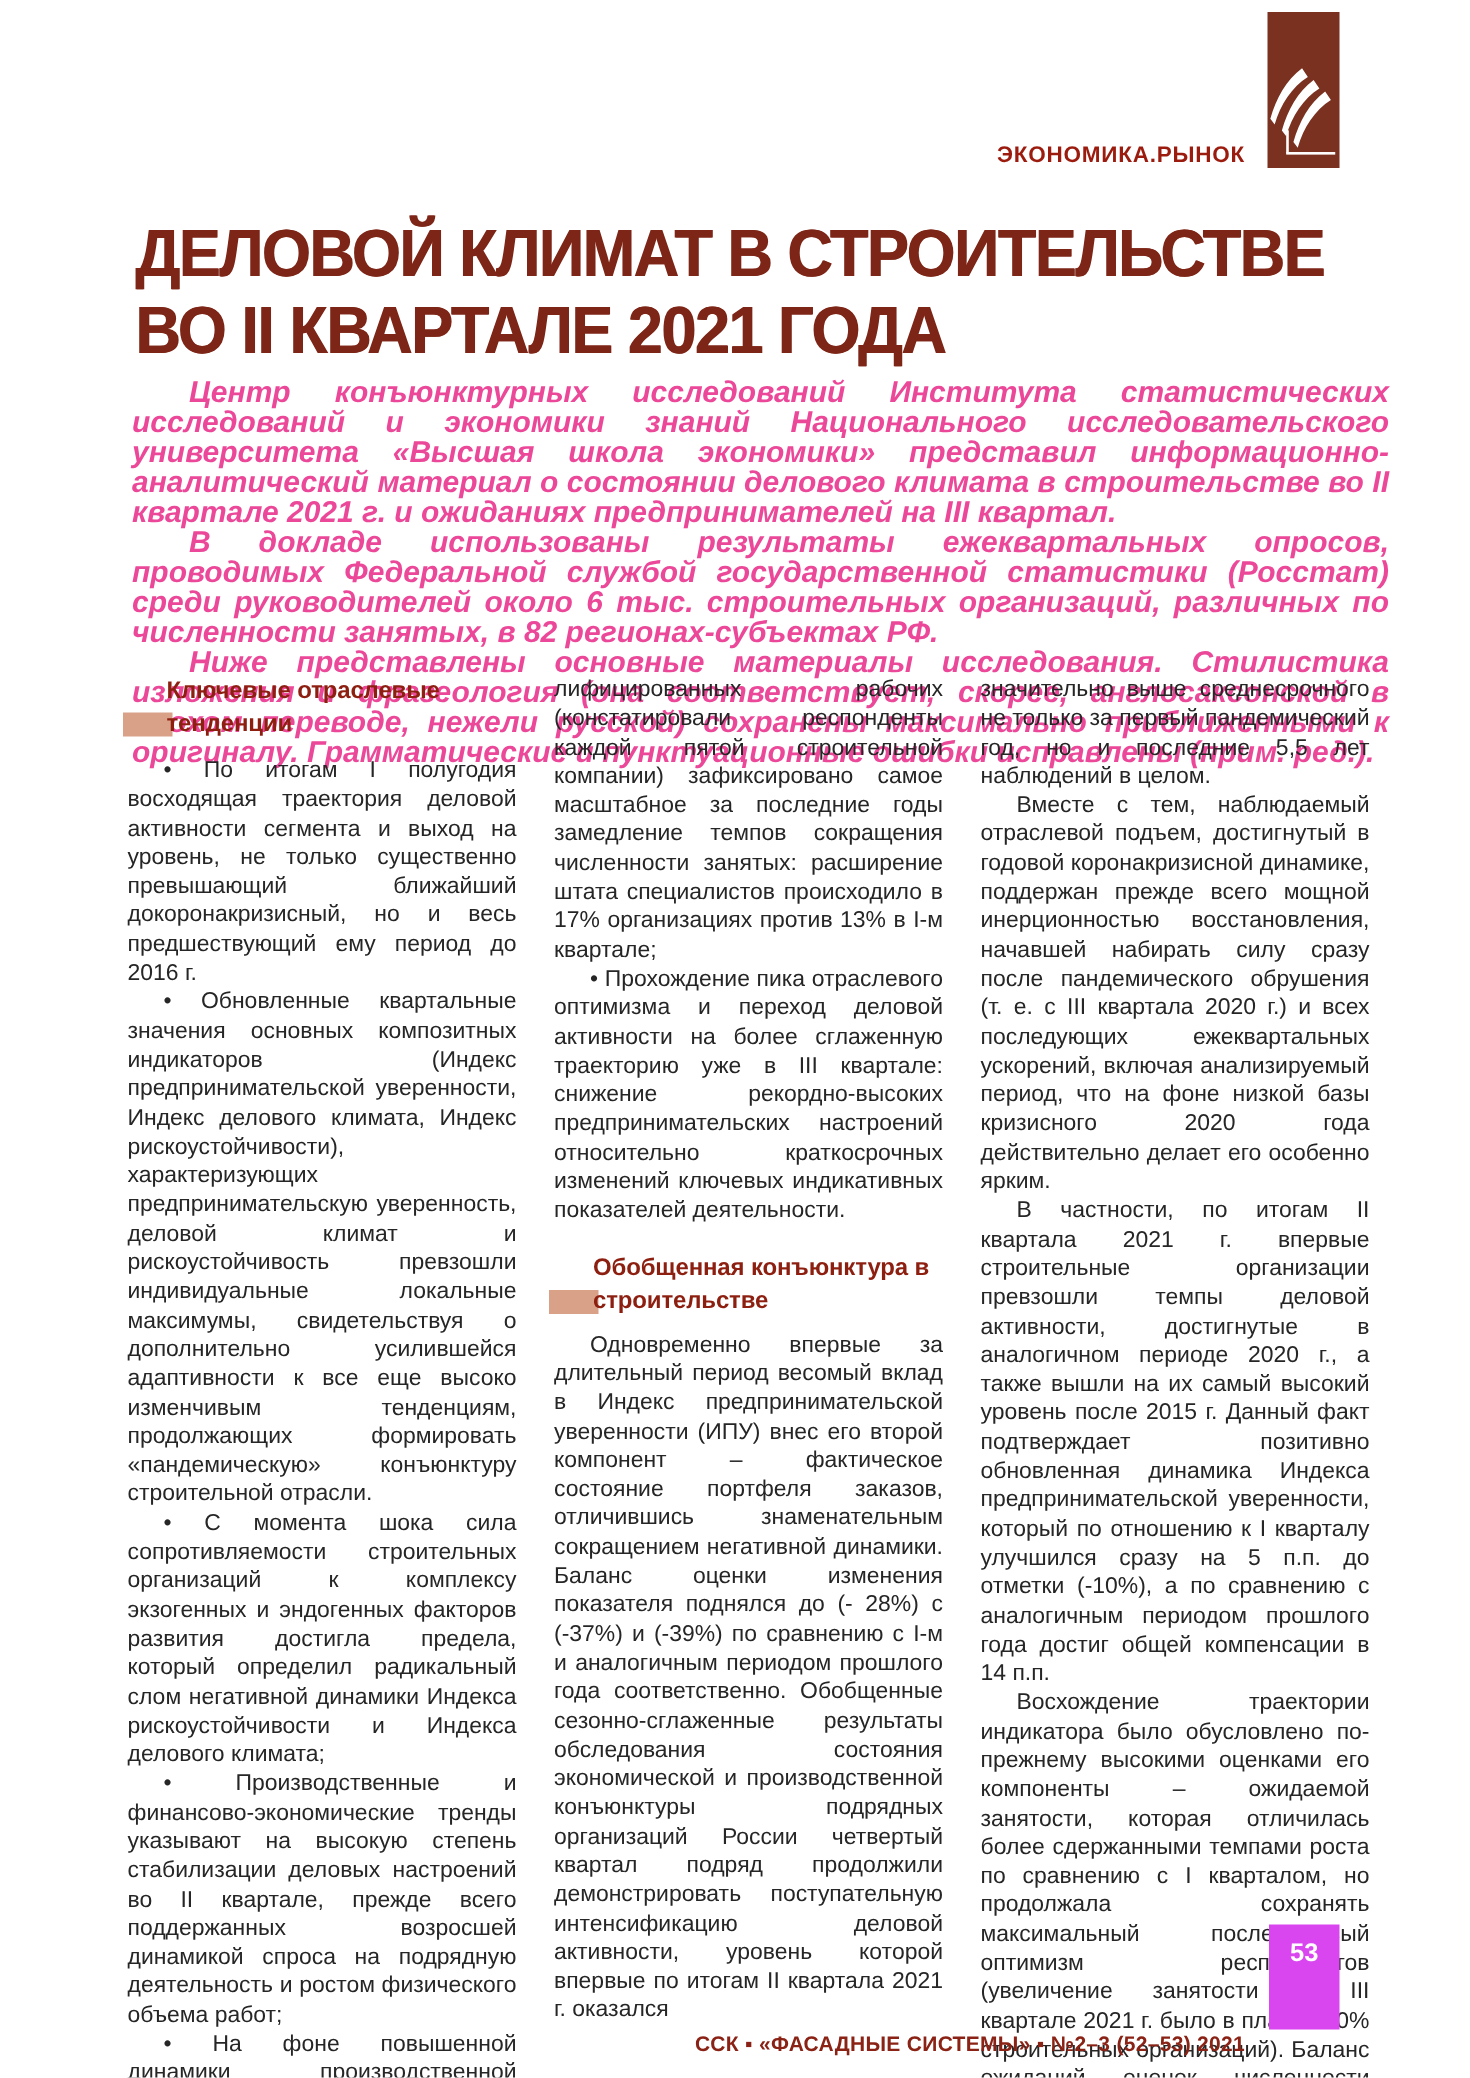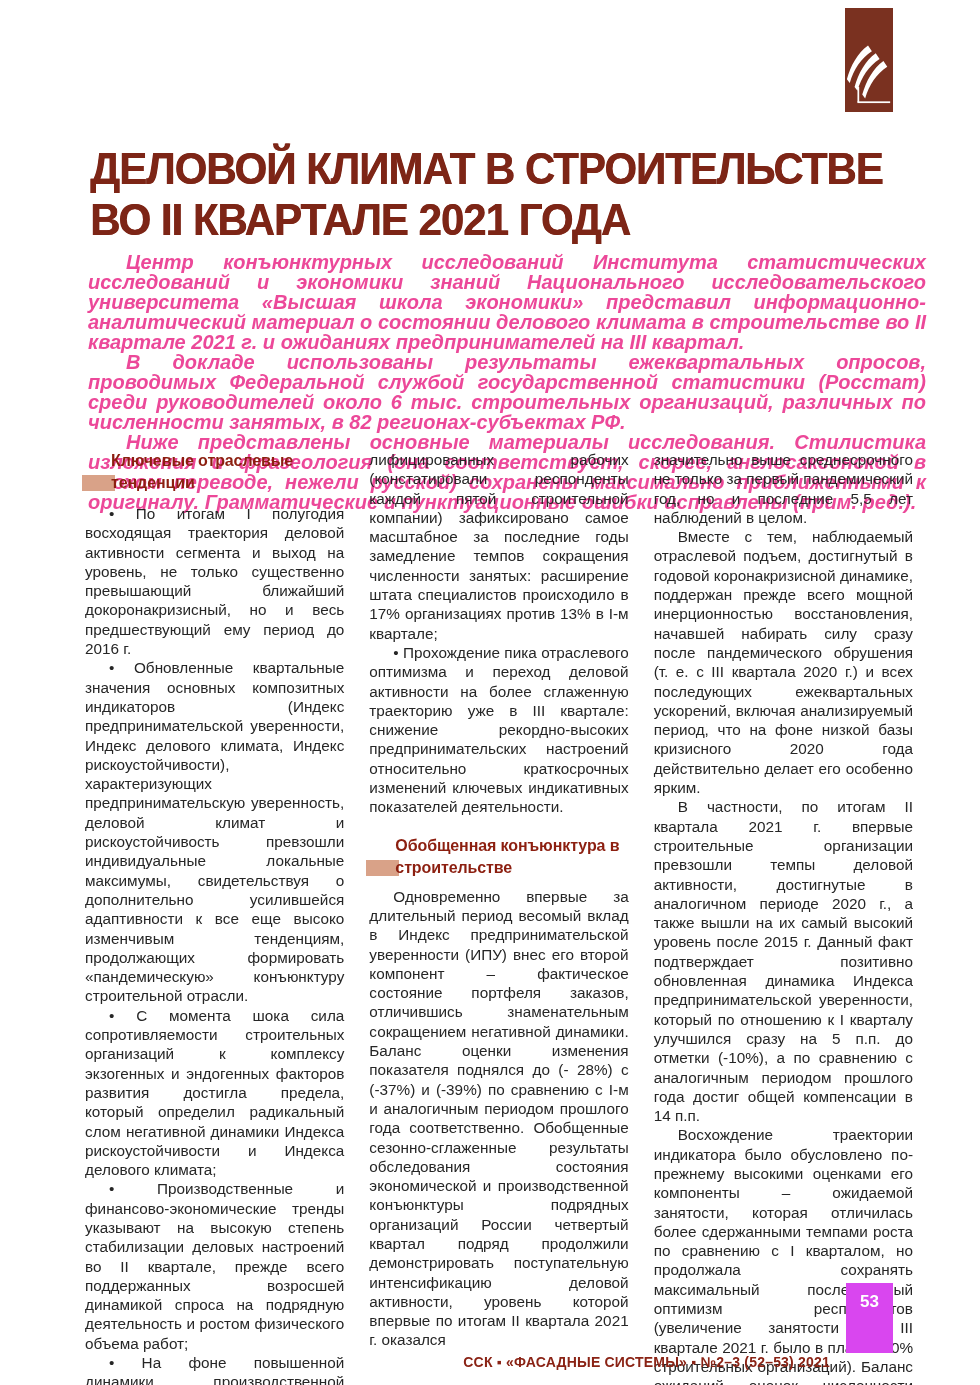--- a/index.html
+++ b/index.html
@@ -67,20 +67,21 @@
     position:absolute;left:846px;top:1283px;width:47px;height:70px;
     background:#d946ef;color:#ffffff;font-weight:bold;font-size:17px;
     text-align:center;padding-top:9px;box-sizing:border-box;
   }
 </style>
 </head>
 <body>
 
 <div class="page">
 
+  <div class="section-label">ЭКОНОМИКА.РЫНОК</div>
 
   <div class="logo">
     <svg viewBox="0 0 48 104" xmlns="http://www.w3.org/2000/svg">
       <g fill="#ffffff">
         <path d="M4 76 C8 62 16 50 27 43 L23 37 C12 45 5 58 1 72 Z"></path>
         <path d="M12 84 C16 70 24 58 35 51 L31 45 C20 53 13 66 9 80 Z"></path>
         <path d="M20 92 C24 78 32 66 43 59 L39 53 C28 61 21 74 17 88 Z"></path>
         <rect x="12" y="95" width="34" height="1.8"></rect>
         <rect x="12" y="80" width="1.8" height="16"></rect>
       </g>

